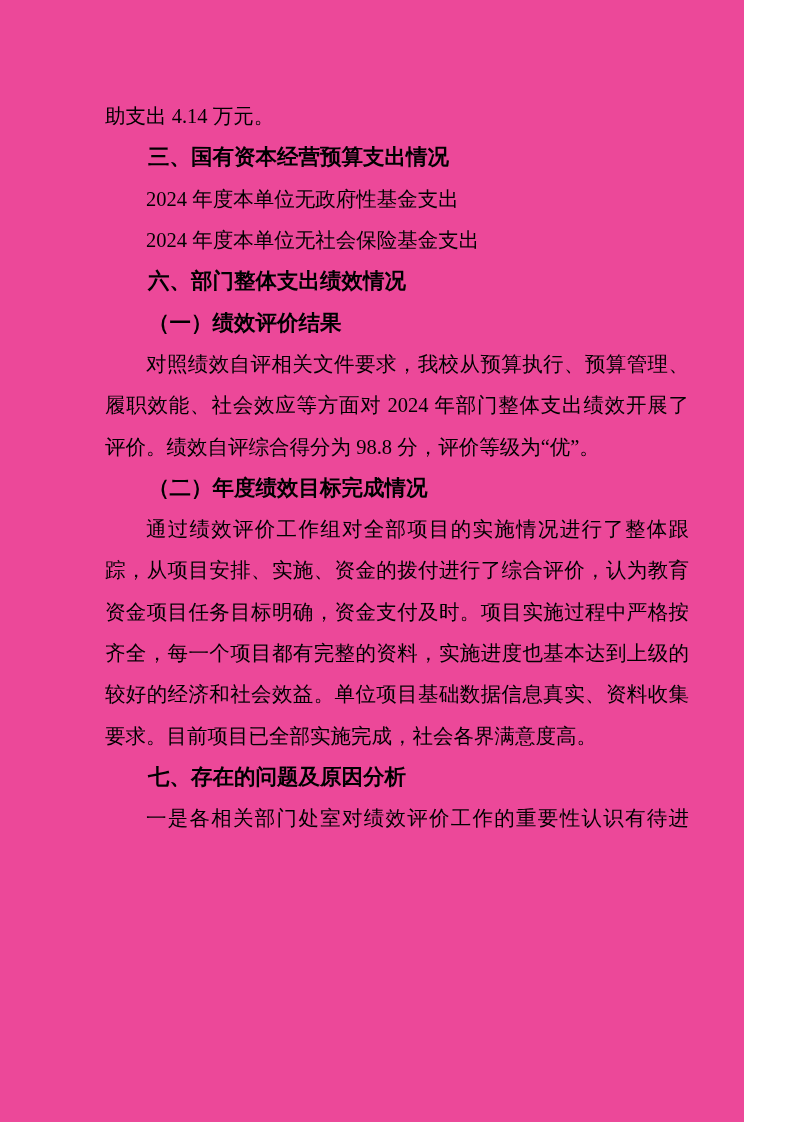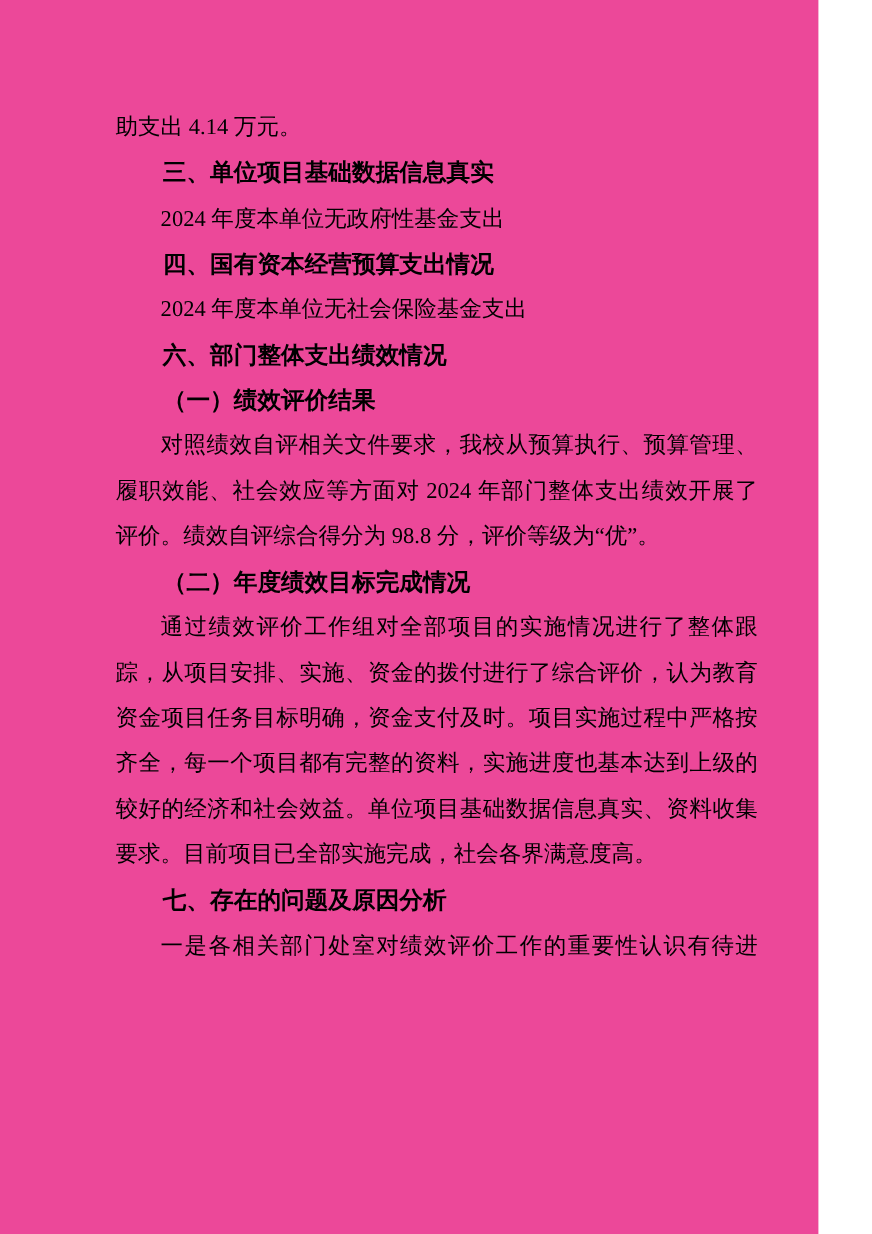--- a/index.html
+++ b/index.html
@@ -43,23 +43,22 @@
     font-weight: 700;
     font-size: 21.5px;
   }
 </style>
 </head>
 <body>
 
 <div class="page">
   <div class="content">
       <div class="line">助支出 4.14 万元。</div>
-      <div class="line heading indent">三、单位项目基础数据信息真实</div>
+      <div class="line heading indent">三、国有资本经营预算支出情况</div>
       <div class="line indent">2024 年度本单位无政府性基金支出</div>
-      <div class="line heading indent">四、国有资本经营预算支出情况</div>
       <div class="line indent">2024 年度本单位无社会保险基金支出</div>
       <div class="line heading indent">六、部门整体支出绩效情况</div>
       <div class="line heading indent">（一）绩效评价结果</div>
       <div class="line indent full">对照绩效自评相关文件要求，我校从预算执行、预算管理、</div>
       <div class="line full">履职效能、社会效应等方面对 2024 年部门整体支出绩效开展了</div>
       <div class="line">评价。绩效自评综合得分为 98.8 分，评价等级为“优”。</div>
       <div class="line heading indent">（二）年度绩效目标完成情况</div>
       <div class="line indent full">通过绩效评价工作组对全部项目的实施情况进行了整体跟</div>
       <div class="line full">踪，从项目安排、实施、资金的拨付进行了综合评价，认为教育</div>
       <div class="line full">资金项目任务目标明确，资金支付及时。项目实施过程中严格按</div>

